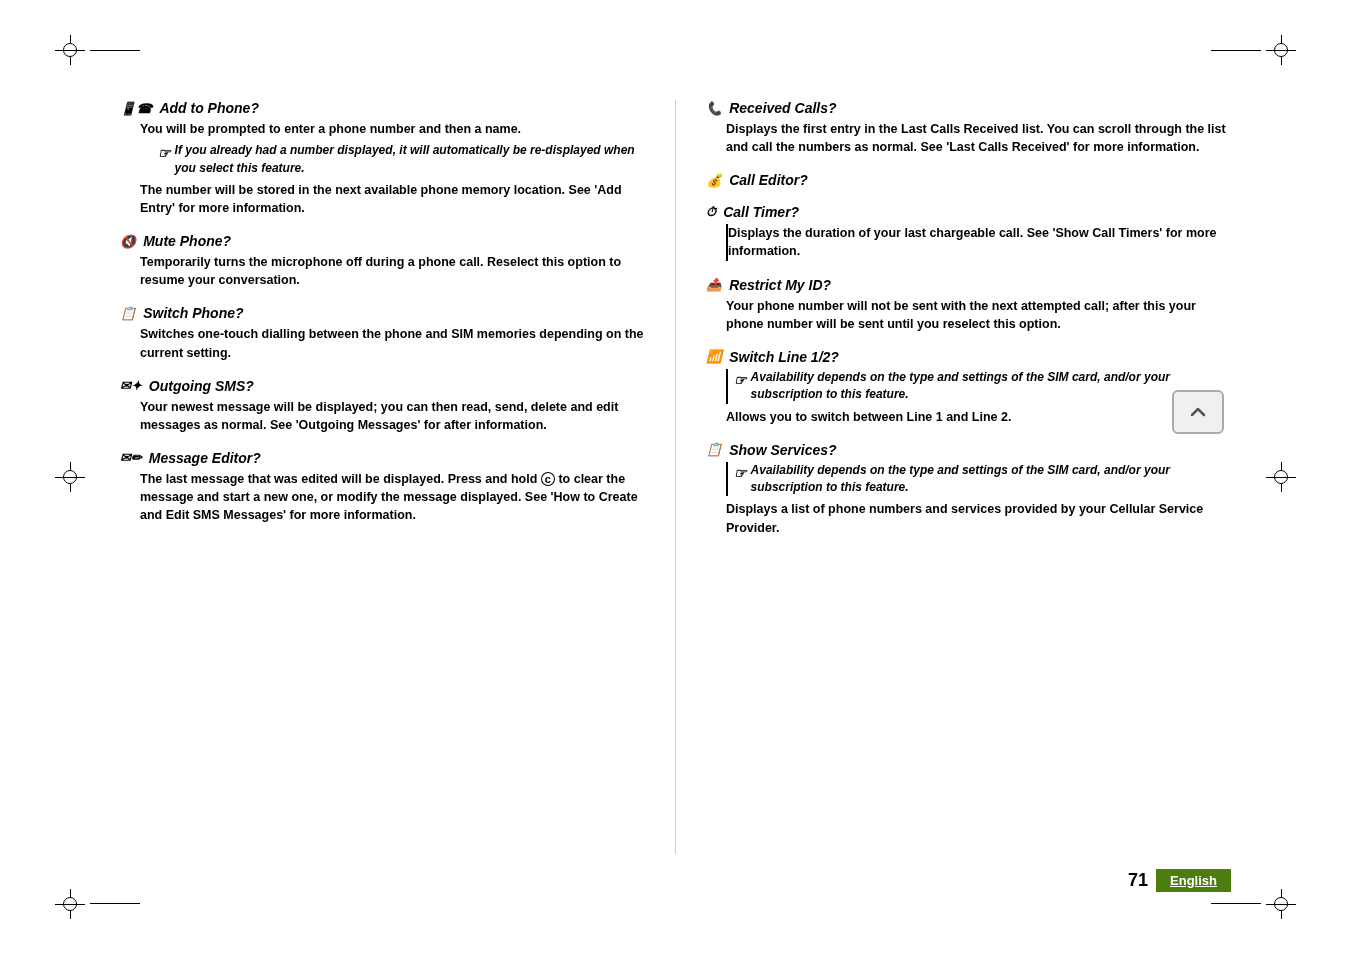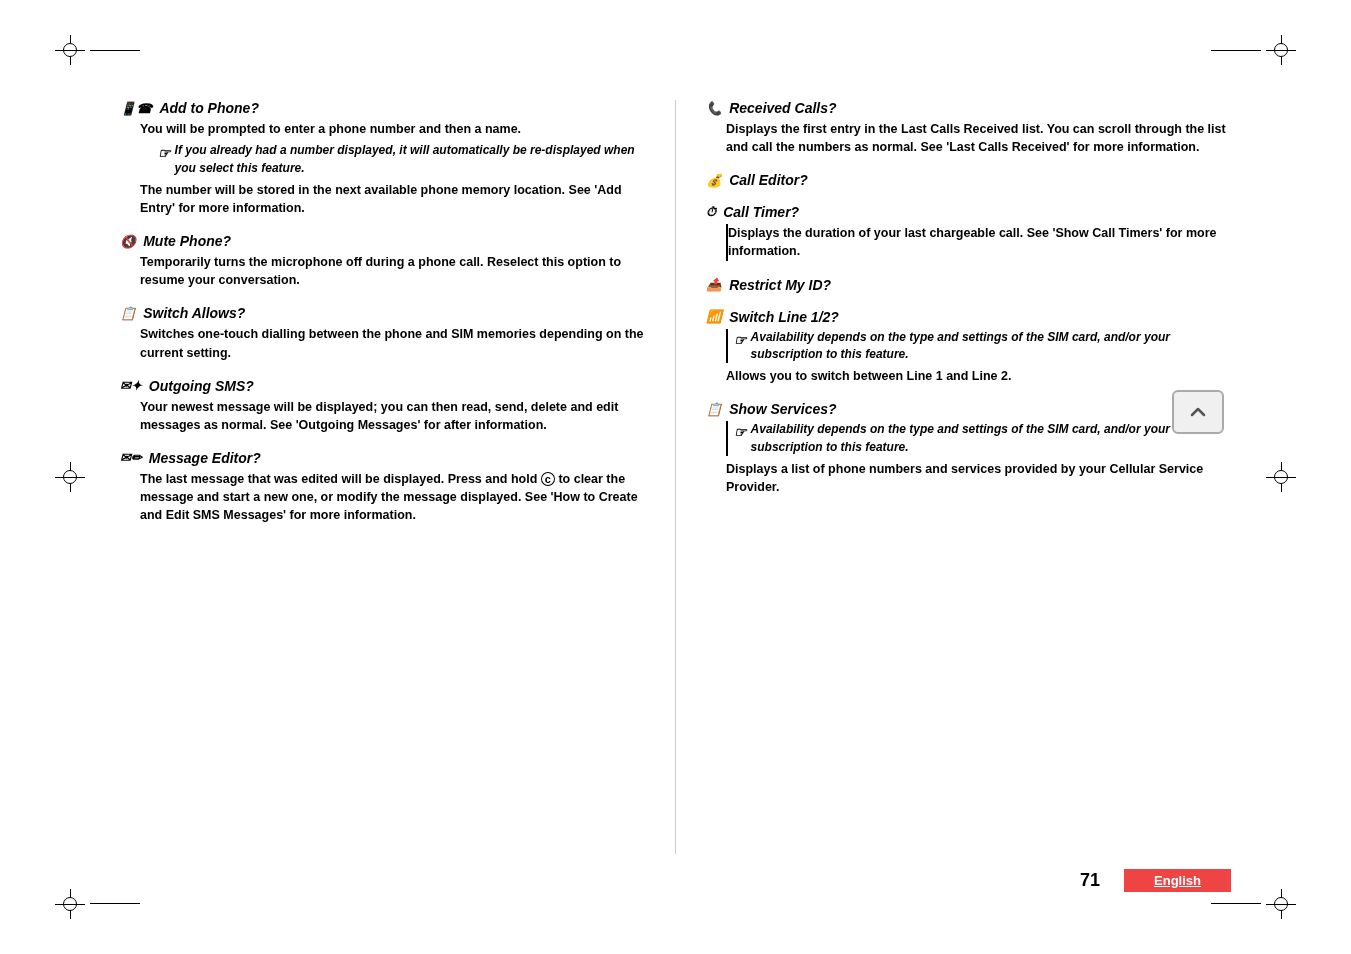--- a/index.html
+++ b/index.html
@@ -131,36 +131,36 @@
       margin-right: 2px;
     }
 
     
     .page-number-area {
       position: absolute;
       bottom: 62px;
       right: 120px;
       display: flex;
       align-items: center;
-      gap: 16px;
+      gap: 0;
       justify-content: space-between;
     }
 
     .page-number {
       font-size: 18px;
       font-weight: bold;
       margin-right: 8px;
     }
 
     .lang-badge {
-      background: #ef4444;
+      background: #4d7c0f;
       color: #fff;
       font-size: 13px;
       font-weight: bold;
-      padding: 4px 30px;
+      padding: 4px 14px;
       text-decoration: underline;
     }
 
     
     .up-arrow-box {
       position: absolute;
       right: 127px;
       top: 390px;
       width: 52px;
       height: 44px;
@@ -235,21 +235,21 @@
         <em>Mute Phone?</em>
       </div>
       <div class="section-body">
         <p>Temporarily turns the microphone off during a phone call. Reselect this option to resume your conversation.</p>
       </div>
     </div>
 
     <div class="section">
       <div class="section-title">
         <span class="icon" style="font-size:13px;">📋</span>
-        <em>Switch Allows?</em>
+        <em>Switch Phone?</em>
       </div>
       <div class="section-body">
         <p>Switches one-touch dialling between the phone and SIM memories depending on the current setting.</p>
       </div>
     </div>
 
     <div class="section">
       <div class="section-title">
         <span class="icon" style="font-size:13px;">✉✦</span>
         <em>Outgoing SMS?</em>
@@ -297,20 +297,23 @@
       </div>
       <div class="section-body" style="border-left: 2px solid #000; ">
         <p>Displays the duration of your last chargeable call. See 'Show Call Timers' for more information.</p>
       </div>
     </div>
 
     <div class="section">
       <div class="section-title">
         <span class="icon" style="font-size:13px;">📤</span>
         <em>Restrict My ID?</em>
+      </div>
+      <div class="section-body">
+        <p>Your phone number will not be sent with the next attempted call; after this your phone number will be sent until you reselect this option.</p>
       </div>
     </div>
 
     <div class="section">
       <div class="section-title">
         <span class="icon" style="font-size:13px;">📶</span>
         <em>Switch Line 1/2?</em>
       </div>
       <div class="section-body">
         <div class="note" style="border-left: 2px solid #000; padding-left: 6px; margin-left: 0;">

